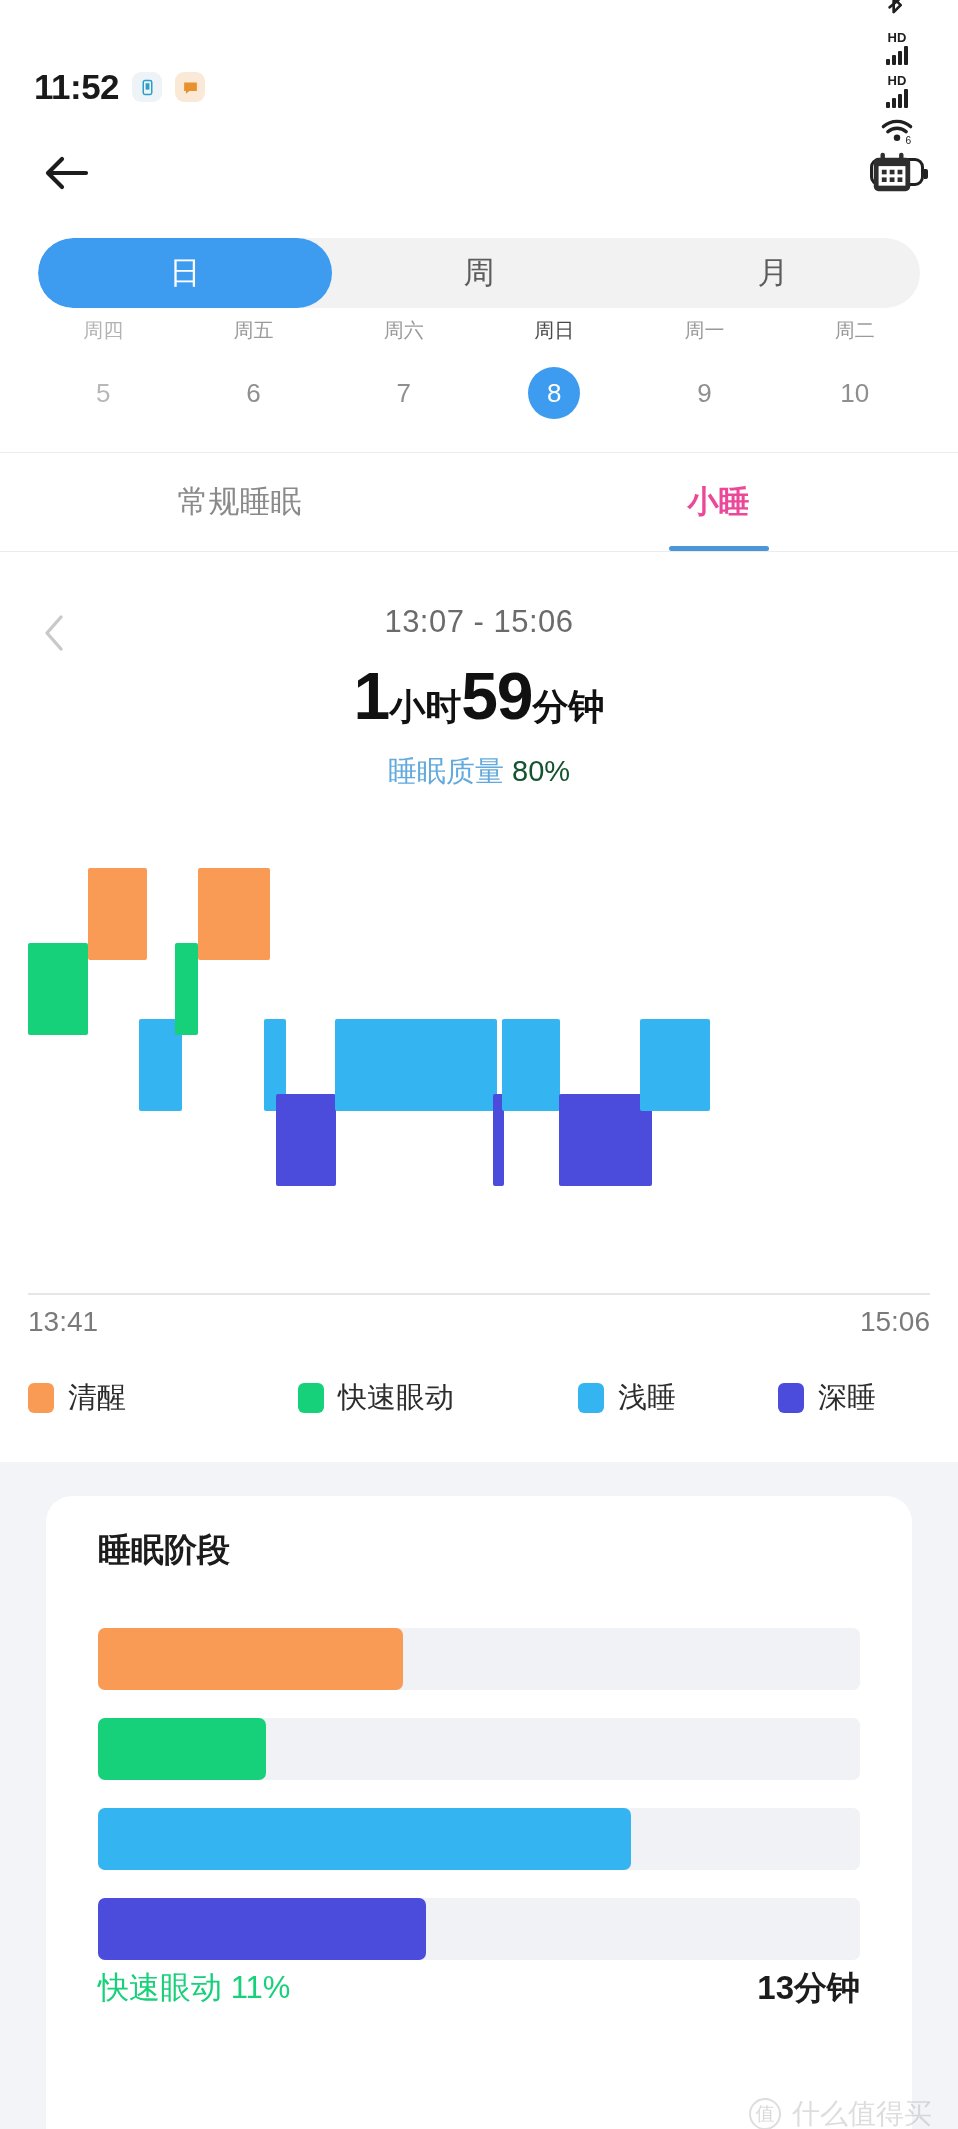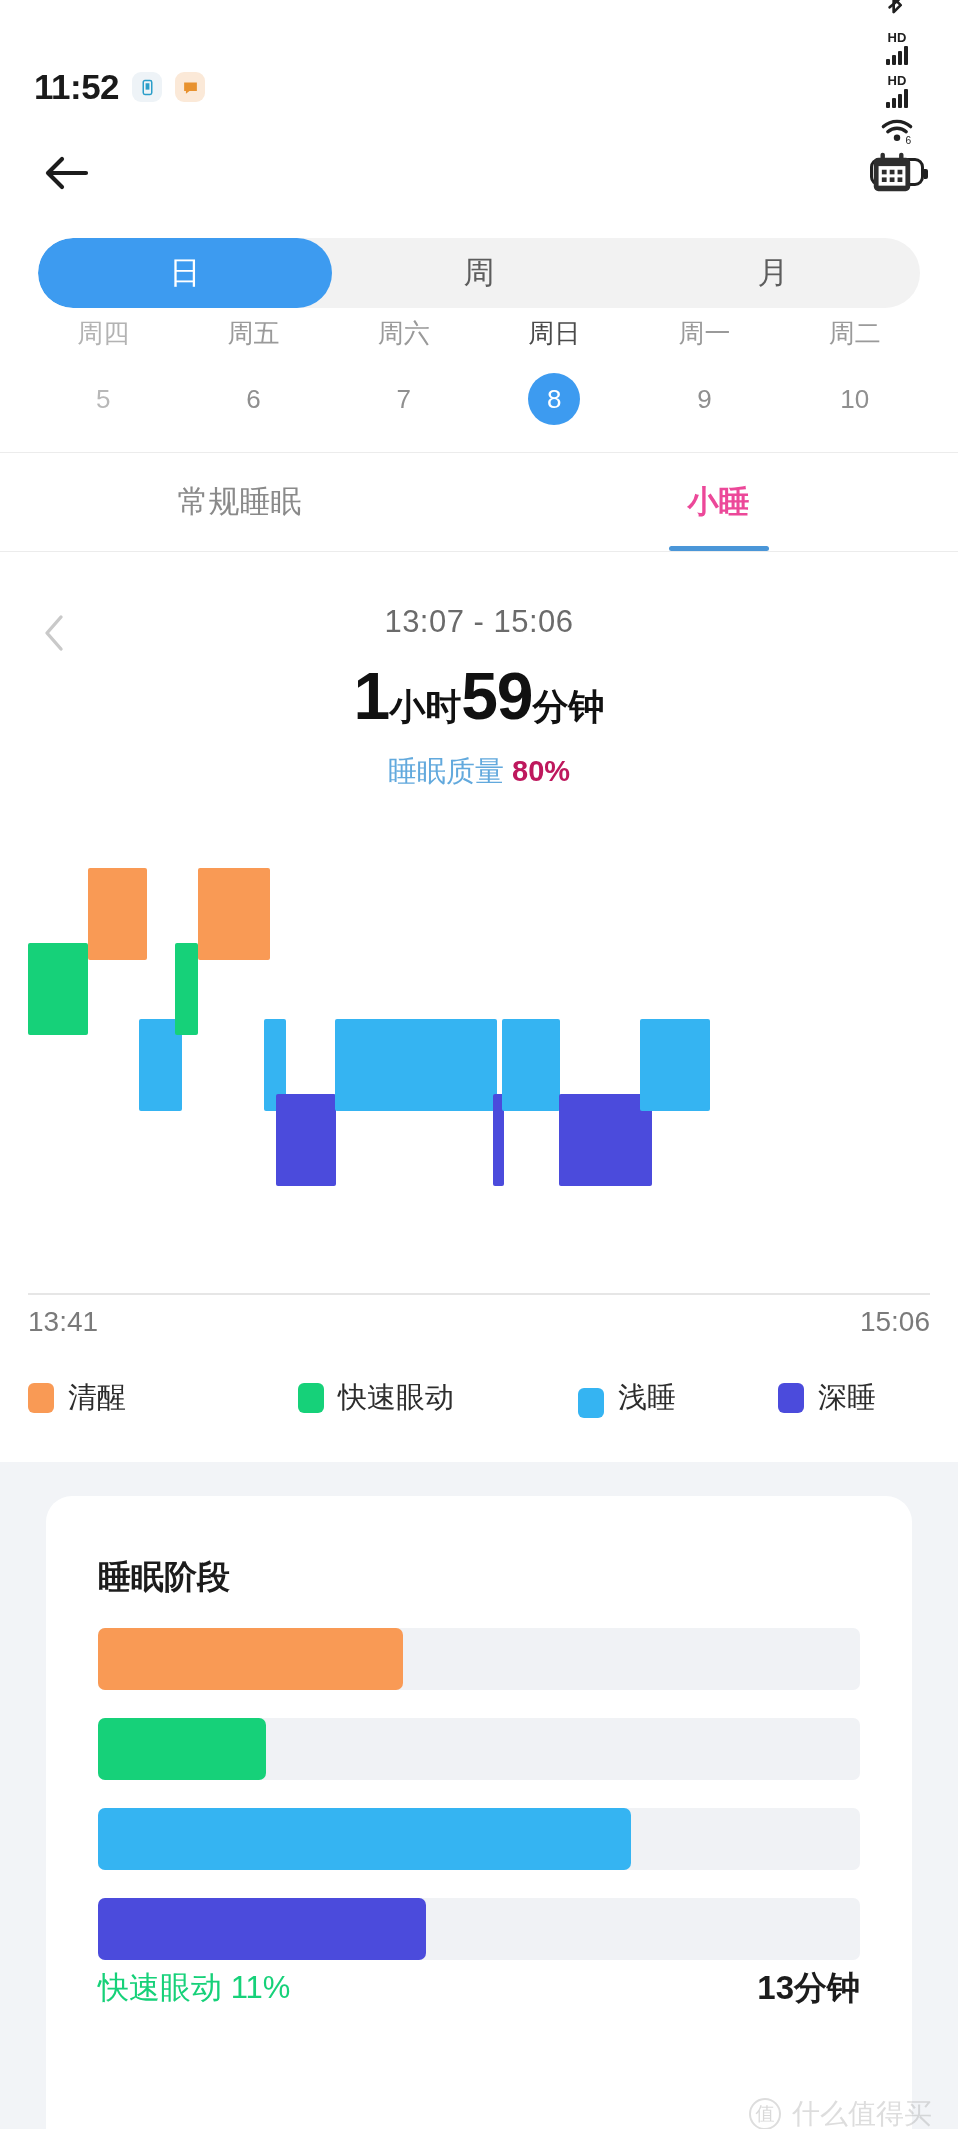--- a/index.html
+++ b/index.html
@@ -66,21 +66,21 @@
     position: absolute; left: 0; top: 0; width: 33.333%; height: 100%;
     background: #3d9bf0; border-radius: 35px; z-index: 1;
   }
 
   
   .datestrip {
     position: absolute; top: 272px; left: 0; width: 958px; height: 105px;
     display: flex; align-items: flex-start; padding: 0 28px;
   }
   .date-col { flex: 1; display: flex; flex-direction: column; align-items: center; cursor: pointer; }
-  .date-dow { font-size: 26px; color: #b3b3b3; line-height: 1; margin-bottom: 27px; }
+  .date-dow { font-size: 20px; color: #b3b3b3; line-height: 1; margin-bottom: 27px; }
   .date-col.near .date-dow { color: #9a9a9a; }
   .date-col.active .date-dow { color: #4a4a4a; }
   .date-num {
     font-size: 26px; color: #b8b8b8; width: 52px; height: 52px; line-height: 52px;
     text-align: center; border-radius: 50%;
   }
   .date-col.near .date-num { color: #8f8f8f; }
   .date-col.active .date-num { background: #3d9bf0; color: #ffffff; }
 
   
@@ -102,55 +102,55 @@
   .summary { position: absolute; top: 556px; left: 0; width: 958px; text-align: center; }
   .prev-chev {
     position: absolute; left: 34px; top: 5px; width: 40px; height: 48px;
     display: flex; align-items: center; justify-content: center; cursor: pointer;
   }
   .time-range { font-size: 31px; color: #6b6b6b; letter-spacing: 0.5px; }
   .dur { margin-top: 18px; display: flex; align-items: baseline; justify-content: center; color: #111111; }
   .dur .big { font-size: 66px; font-weight: 700; letter-spacing: -1px; }
   .dur .unit { font-size: 36px; font-weight: 600; }
   .quality { margin-top: 18px; font-size: 29px; color: #62a9dd; }
-  .quality .qv { color: #be185d; font-weight: bold; }
+  .quality .qv { color: #14532d; }
 
   
   .hypno {
     position: absolute; left: 28px; top: 820px; width: 902px; height: 405px;
   }
   .hseg { position: absolute; border-radius: 2px; }
   .axis-line { position: absolute; left: 28px; top: 1245px; width: 902px; height: 2px; background: #e6e6e6; }
   .axis-labels {
     position: absolute; left: 28px; top: 1258px; width: 902px;
     display: flex; justify-content: space-between; font-size: 28px; color: #7a7a7a;
   }
 
   
   .legend {
     position: absolute; left: 28px; top: 1330px; width: 902px;
     display: flex; align-items: center;
   }
   .lg-item { display: flex; align-items: center; gap: 14px; }
   .lg-item.i0 { width: 270px; }
   .lg-item.i1 { width: 280px; }
-  .lg-item.i2 { width: 200px; align-items: flex-end; }
+  .lg-item.i2 { width: 200px; }
   .lg-swatch { width: 26px; height: 30px; border-radius: 6px; flex: none; }
   .lg-label { font-size: 29px; color: #2d2d2d; }
 
   
   .grayzone {
     position: absolute; left: 0; top: 1414px; width: 958px; height: 715px; background: #f2f4f7;
   }
   .card {
     position: absolute; left: 46px; top: 1448px; width: 866px; height: 690px;
     background: #ffffff; border-radius: 26px;
   }
   .card-title {
-    position: absolute; left: 52px; top: 59px; font-size: 33px; font-weight: 700; color: #1c1c1c;
+    position: absolute; left: 52px; top: 32px; font-size: 33px; font-weight: 700; color: #1c1c1c;
   }
   .bars-area { position: absolute; left: 52px; top: 132px; width: 762px; }
   .bar-row { width: 100%; height: 62px; margin-bottom: 28px; position: relative; }
   .bar-track { position: absolute; inset: 0; background: #f0f2f5; border-radius: 7px; }
   .bar-fill { position: absolute; left: 0; top: 0; height: 100%; border-radius: 7px; }
   .stats { position: absolute; left: 52px; top: 455px; width: 762px; }
   .stat-row {
     display: flex; align-items: center; justify-content: space-between; height: 74px;
   }
   .stat-left { font-size: 31px; }

